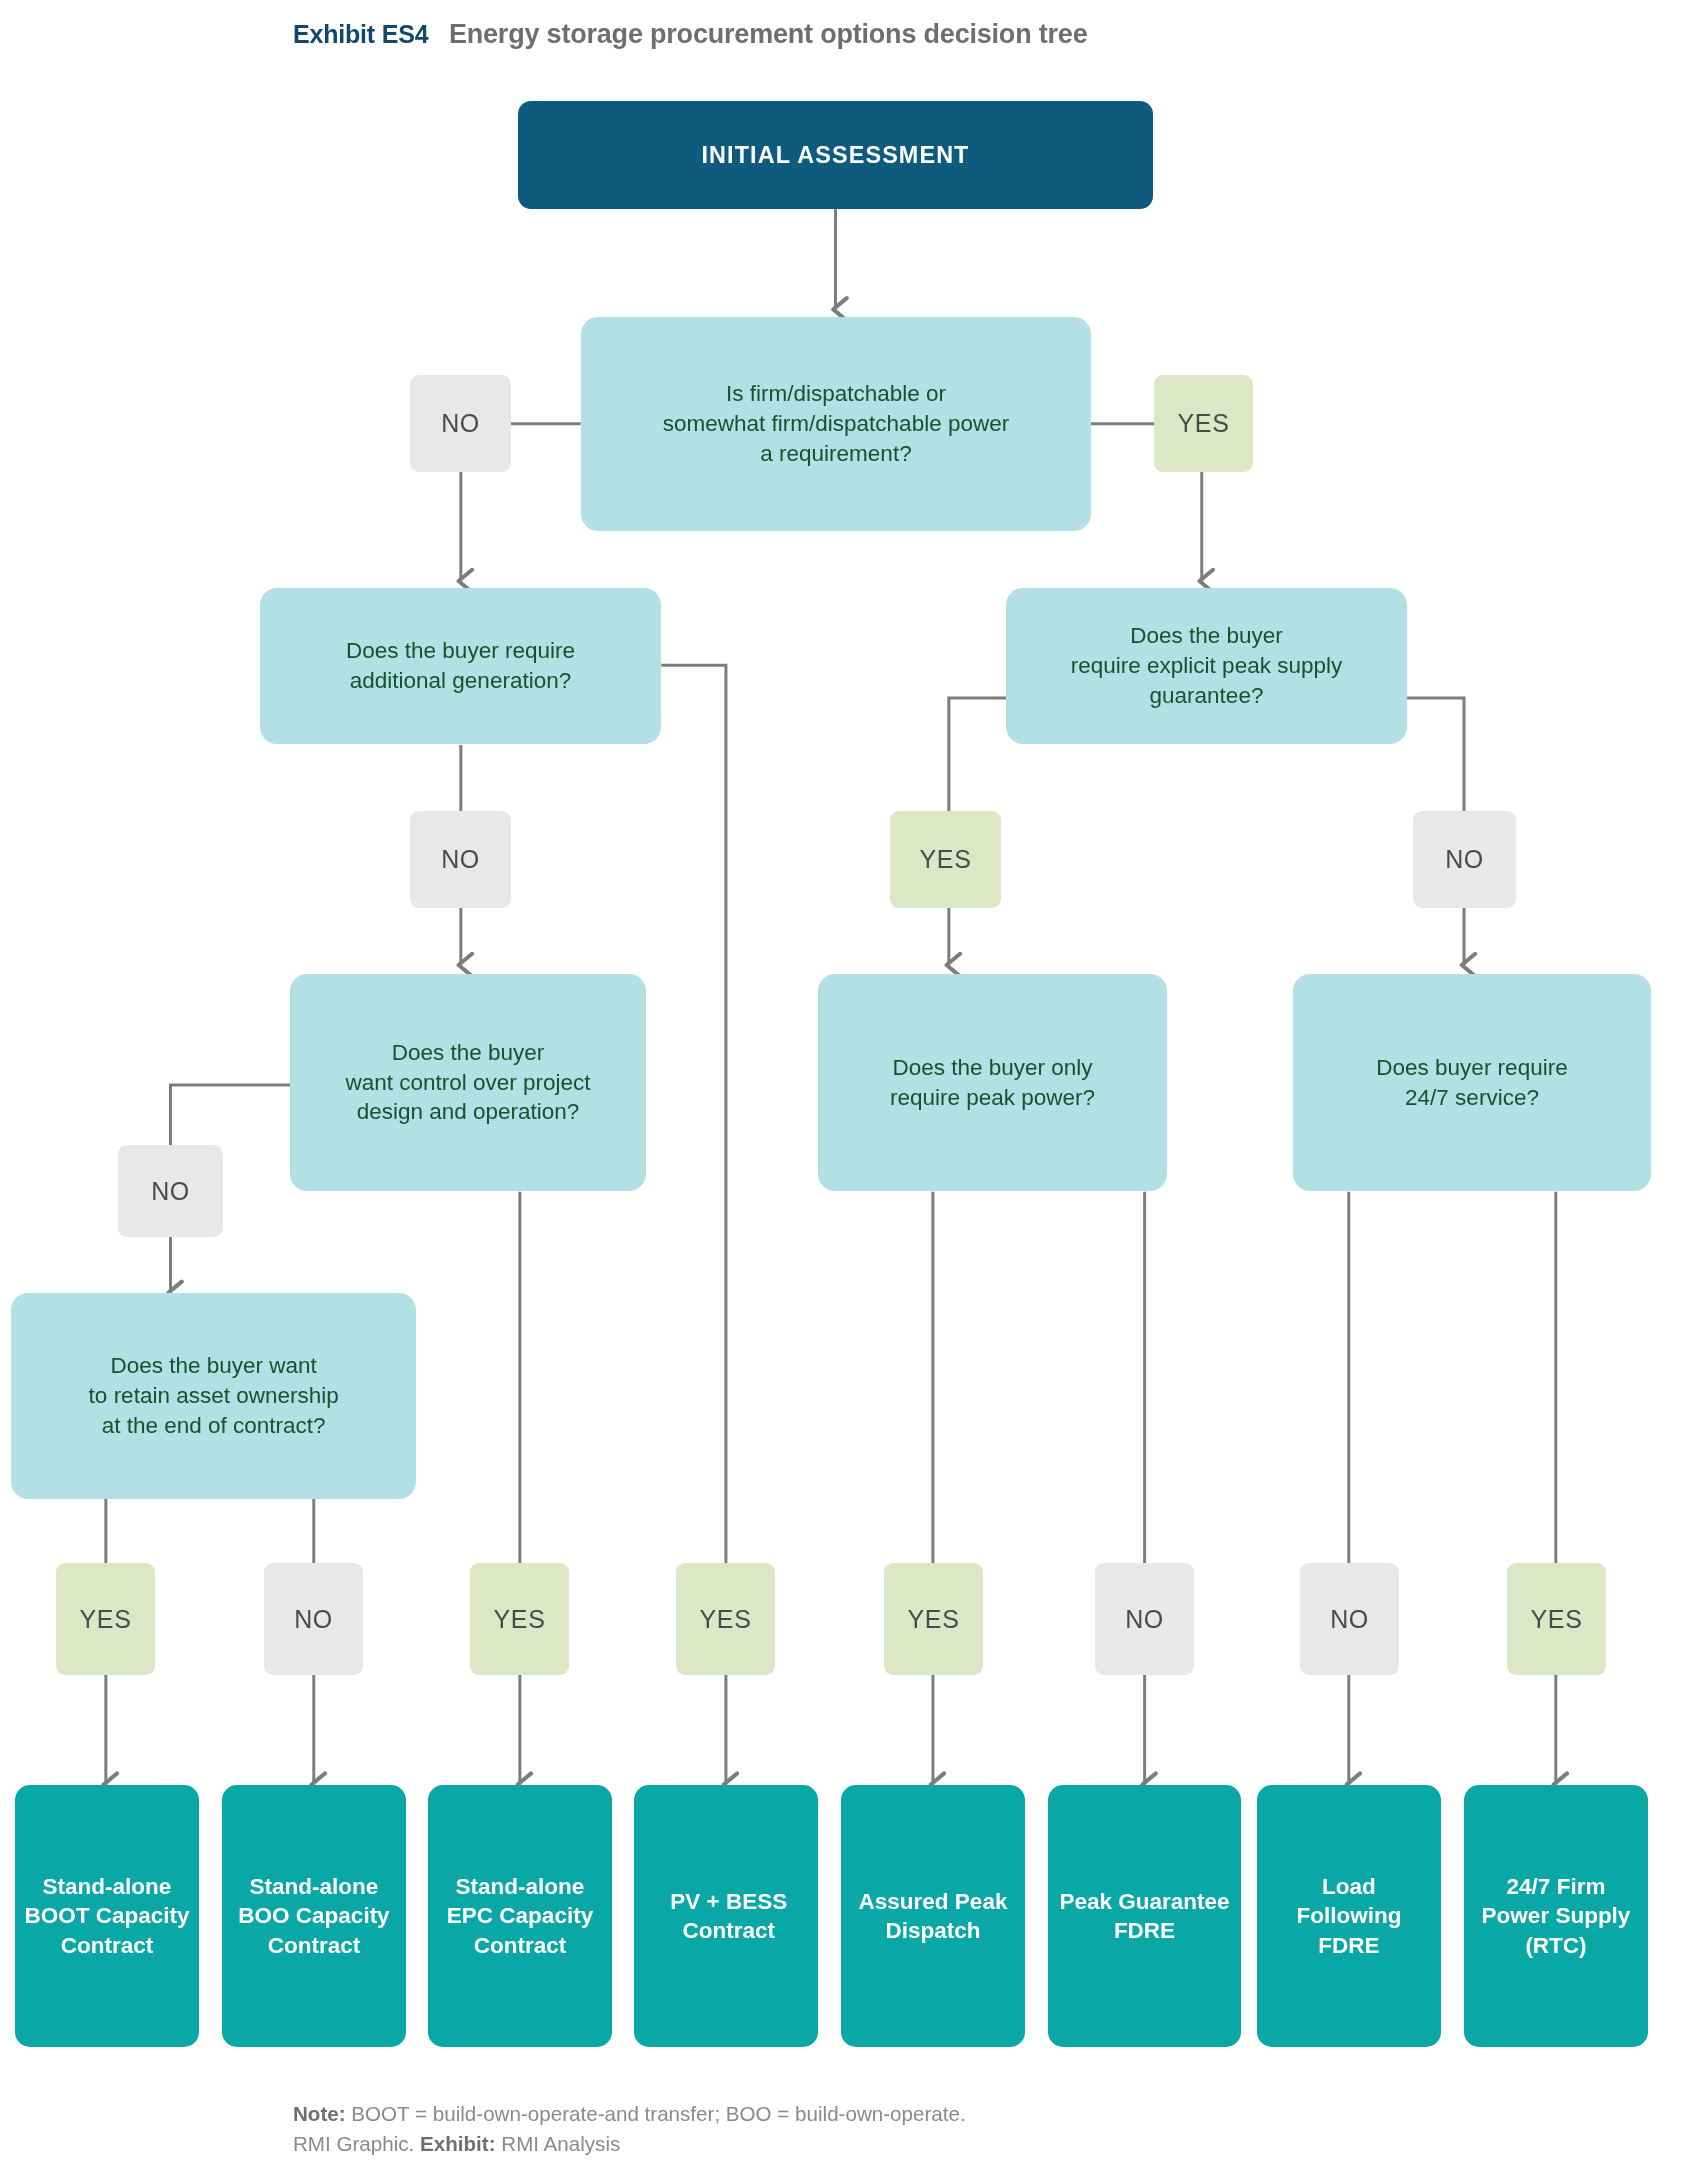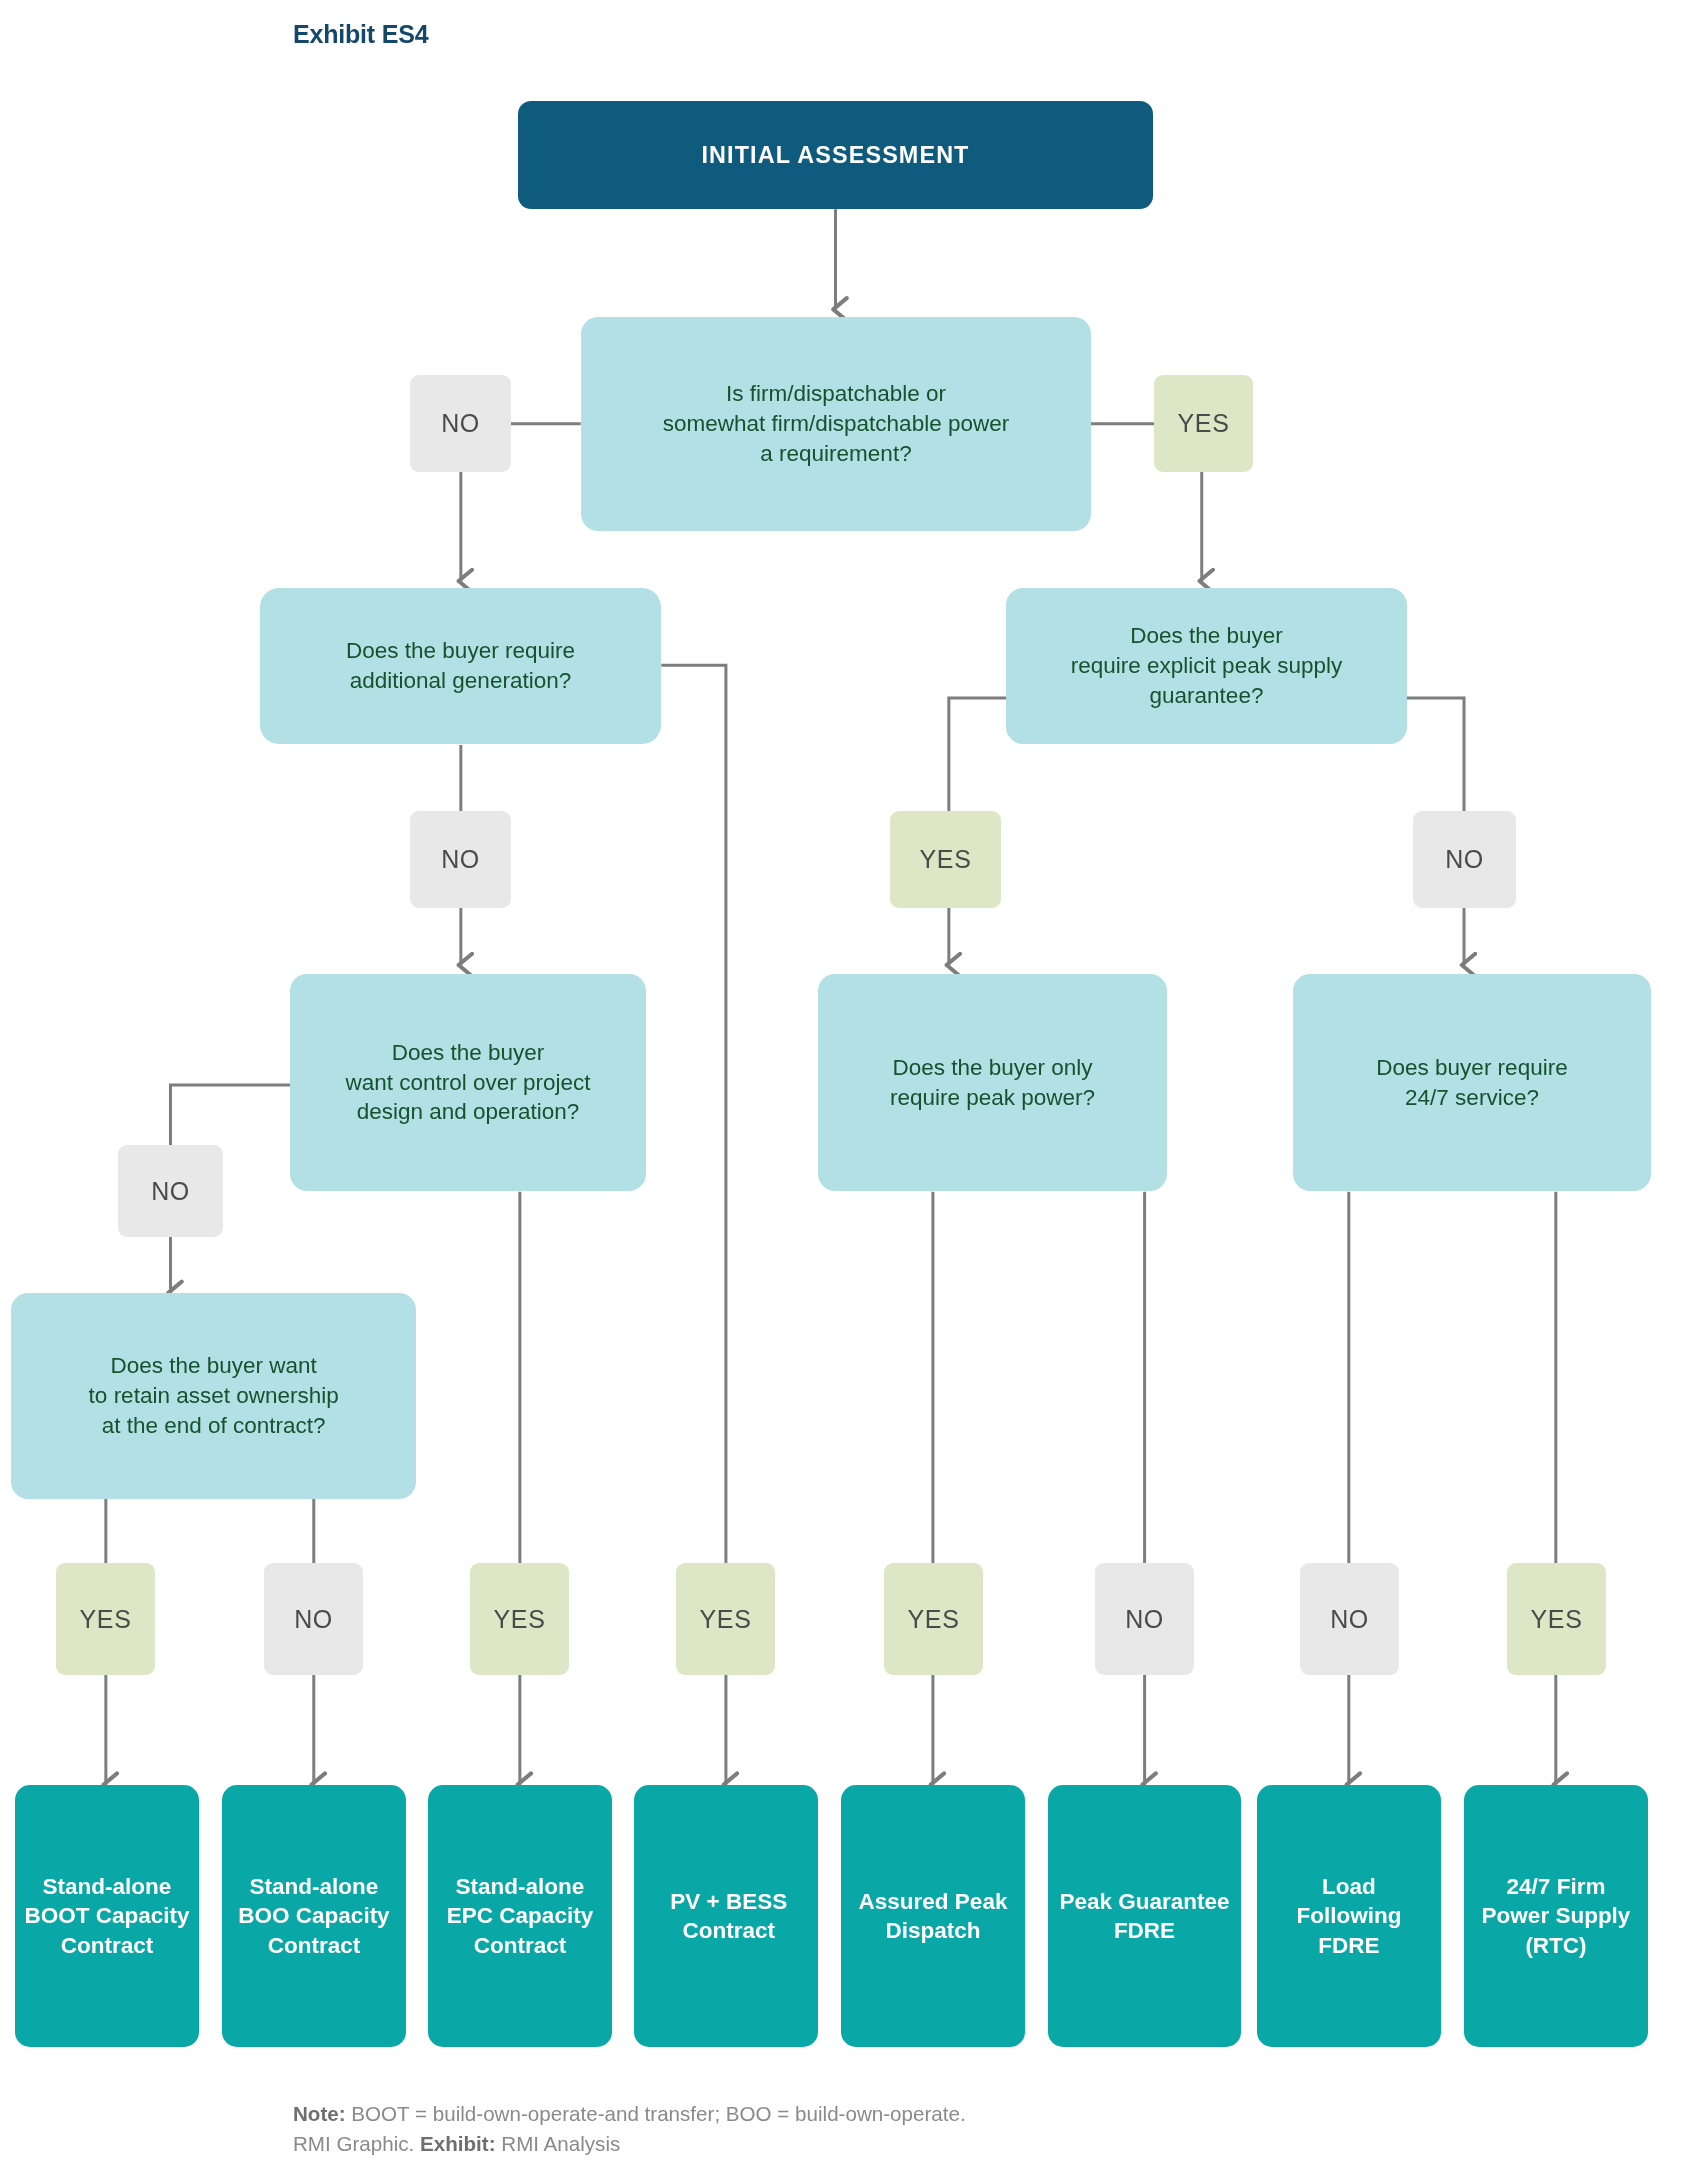--- a/index.html
+++ b/index.html
@@ -36,20 +36,21 @@
   
   #footer{position:absolute;left:293px;top:2099px;width:1265px;
           font-size:20.6px;line-height:1.45;color:#8a8a8a;}
   #footer b{color:#6f6f6f;font-weight:bold;}
 </style>
 </head>
 <body>
 
 <div id="header">
   <span id="exhibit-label">Exhibit ES4</span>
+  <span id="exhibit-title">Energy storage procurement options decision tree</span>
 </div>
 
 <div id="canvas">
 
   <svg id="wires" viewBox="0 0 1800 2330" xmlns="http://www.w3.org/2000/svg">
     <defs>
       <marker id="ah" viewBox="0 0 12 12" refX="6" refY="6" markerWidth="9" markerHeight="9" orient="auto-start-reverse">
         <path d="M1 1 L6 7 L11 1" fill="none" stroke="#7d7d7d" stroke-width="1.8" stroke-linecap="round" stroke-linejoin="round"></path>
       </marker>
     </defs>
@@ -106,21 +107,21 @@
   </svg>
 
   <div class="node root" style="left:518px;top:101px;width:635px;height:108px;">
     <span>INITIAL ASSESSMENT</span>
   </div>
 
   <div class="node decision" style="left:581px;top:317px;width:510px;height:214px;">
     <span>Is firm/dispatchable or<br>somewhat firm/dispatchable power<br>a requirement?</span>
   </div>
 
-  <div class="node decision" style="left:260px;top:588px;width:401px;height:156px;border-radius:19px;">
+  <div class="node decision" style="left:260px;top:588px;width:401px;height:156px;">
     <span>Does the buyer require<br>additional generation?</span>
   </div>
 
   <div class="node decision" style="left:1006px;top:588px;width:401px;height:156px;">
     <span>Does the buyer<br>require explicit peak supply<br>guarantee?</span>
   </div>
 
   <div class="node decision" style="left:290px;top:974px;width:356px;height:217px;">
     <span>Does the buyer<br>want control over project<br>design and operation?</span>
   </div>

